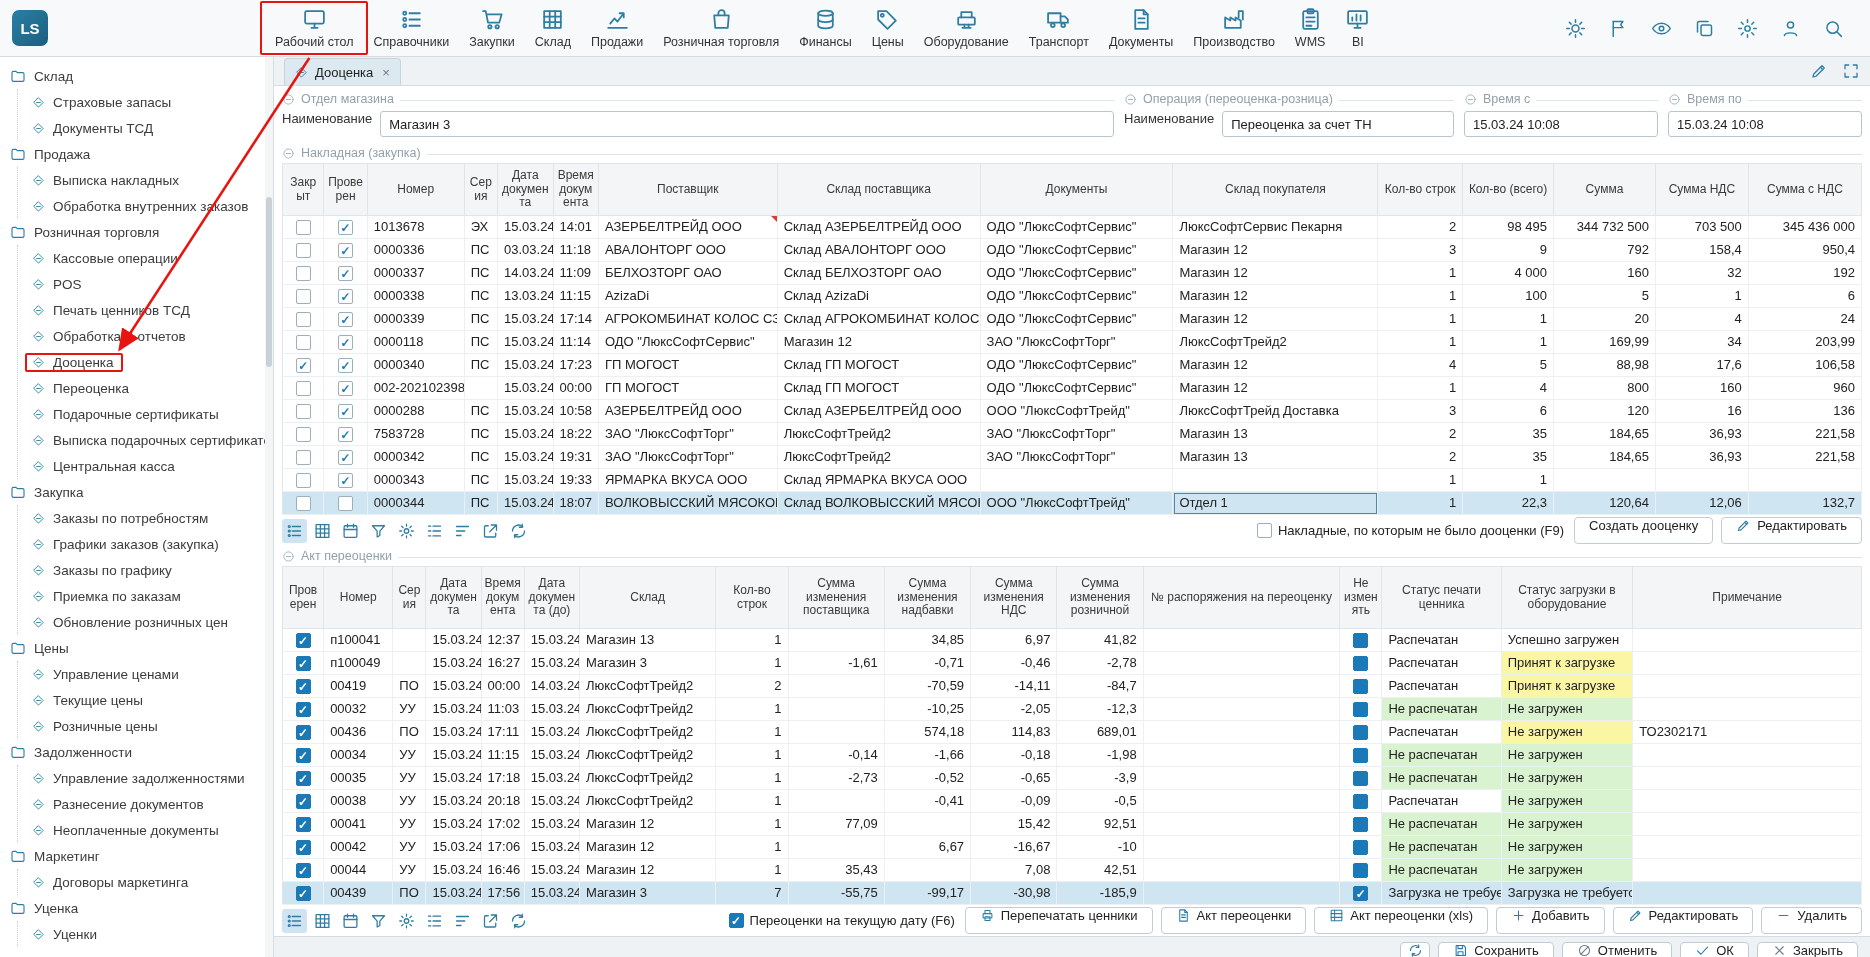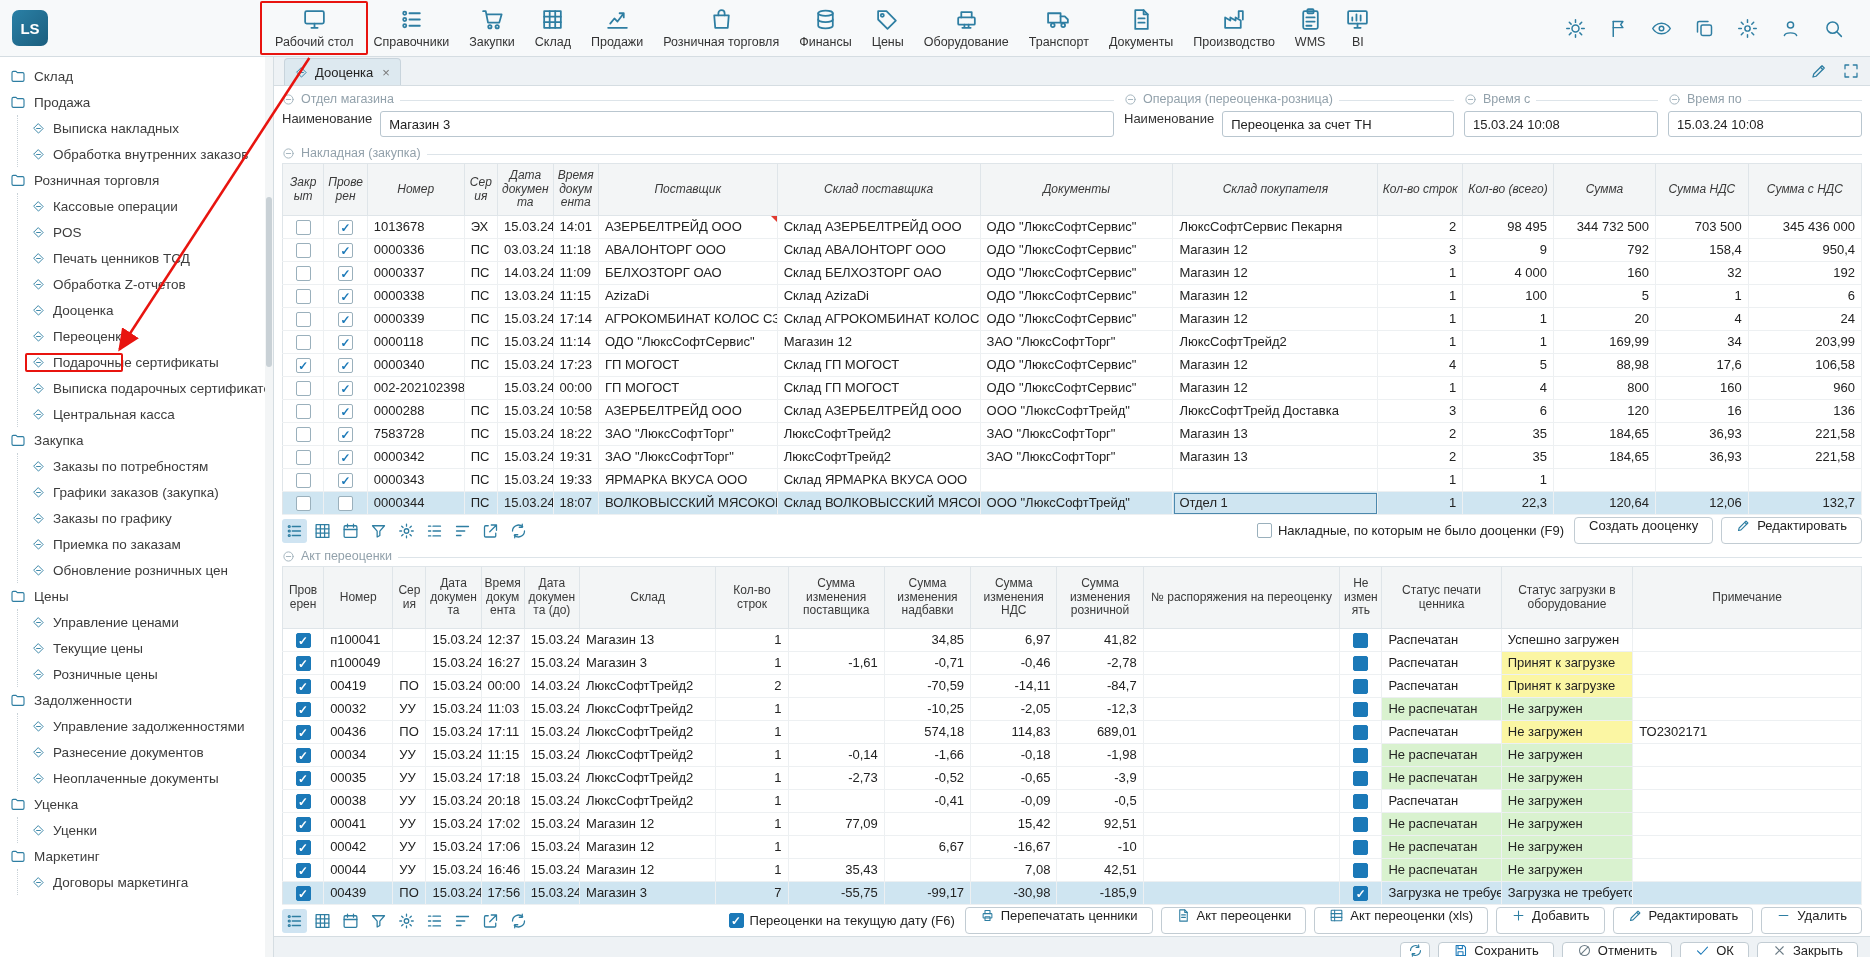--- a/index.html
+++ b/index.html
@@ -53,21 +53,21 @@
   .gb-line { flex:1; border-top:1px solid #dde4e9; margin-top:2px; }
   .gb-body { display:flex; align-items:flex-start; gap:8px; padding:2px 0 6px 0; }
   .f-label { font-size:13px; color:#333; white-space:nowrap; }
   .f-input { height:26px; border:1px solid #b9c6cf; border-radius:3px; padding:0 8px; font-size:13px; color:#222; flex:1; min-width:0; font-family:inherit; background:#fff; }
 
   .sec-head { flex:0 0 20px; }
 
   
   table.grid { border-collapse:collapse; table-layout:fixed; width:100%; border:1px solid #dfe5e9; flex:0 0 auto; }
   table.grid th { background:#f3f5f6; border:1px solid #dfe5e9; font-weight:400; font-size:12px; color:#3a3a3a; padding:2px 3px; line-height:1.15; vertical-align:middle; overflow:hidden; word-break:break-word; cursor:pointer; }
-  table.t1 th { height:52px;font-style:italic; }
+  table.t1 th { height:52px; }
   table.t2 th { height:62px; }
   table.grid td { border-right:1px solid #edf0f2; border-bottom:1px solid #edf0f2; font-size:13px; color:#222; padding:0 6px; height:22px; line-height:22px; white-space:nowrap; overflow:hidden; }
   td.c { text-align:center; padding:0; }
   td.r { text-align:right; }
   tr.selected td { background:#cfe5f1; }
   td.editing { outline:1.5px solid #4c88ad; outline-offset:-2px; background:#eaf3f9; }
   td.st-y { background:#fbf6a3; }
   td.st-g { background:#d9f2cf; }
   td.marker { position:relative; }
   td.marker::after { content:""; position:absolute; top:0; right:0; border-top:6px solid #e03a2f; border-left:6px solid transparent; }
@@ -287,20 +287,44 @@
       <div class="tree" id="tree">
           <div class="tree-group">
             <div class="tree-folder">
               <span class="tf-ic">
                 <svg class="s" viewBox="0 0 24 24">
                   <path d="M3 7a2 2 0 0 1 2-2h4l2 2h8a2 2 0 0 1 2 2v9a2 2 0 0 1-2 2H5a2 2 0 0 1-2-2z"></path>
                 </svg>
               </span>
               <span>Склад</span>
             </div>
+            <div class="leaves">
+              <div class="tree-leaf">
+                <span class="leaf-hit">
+                  <span class="lf-ic">
+                    <svg class="s" viewBox="0 0 24 24">
+                      <path d="M12 3.5L20.5 12 12 20.5 3.5 12z"></path>
+                      <path d="M8.5 12h7"></path>
+                    </svg>
+                  </span>
+                  <span>Страховые запасы</span>
+                </span>
+              </div>
+              <div class="tree-leaf">
+                <span class="leaf-hit">
+                  <span class="lf-ic">
+                    <svg class="s" viewBox="0 0 24 24">
+                      <path d="M12 3.5L20.5 12 12 20.5 3.5 12z"></path>
+                      <path d="M8.5 12h7"></path>
+                    </svg>
+                  </span>
+                  <span>Документы ТСД</span>
+                </span>
+              </div>
+            </div>
           </div>
           <div class="tree-group">
             <div class="tree-folder">
               <span class="tf-ic">
                 <svg class="s" viewBox="0 0 24 24">
                   <path d="M3 7a2 2 0 0 1 2-2h4l2 2h8a2 2 0 0 1 2 2v9a2 2 0 0 1-2 2H5a2 2 0 0 1-2-2z"></path>
                 </svg>
               </span>
               <span>Продажа</span>
             </div>
@@ -597,55 +621,55 @@
               </div>
             </div>
           </div>
           <div class="tree-group">
             <div class="tree-folder">
               <span class="tf-ic">
                 <svg class="s" viewBox="0 0 24 24">
                   <path d="M3 7a2 2 0 0 1 2-2h4l2 2h8a2 2 0 0 1 2 2v9a2 2 0 0 1-2 2H5a2 2 0 0 1-2-2z"></path>
                 </svg>
               </span>
-              <span>Уценка</span>
+              <span>Маркетинг</span>
             </div>
             <div class="leaves">
               <div class="tree-leaf">
                 <span class="leaf-hit">
                   <span class="lf-ic">
                     <svg class="s" viewBox="0 0 24 24">
                       <path d="M12 3.5L20.5 12 12 20.5 3.5 12z"></path>
                       <path d="M8.5 12h7"></path>
                     </svg>
                   </span>
-                  <span>Уценки</span>
+                  <span>Договоры маркетинга</span>
                 </span>
               </div>
             </div>
           </div>
           <div class="tree-group">
             <div class="tree-folder">
               <span class="tf-ic">
                 <svg class="s" viewBox="0 0 24 24">
                   <path d="M3 7a2 2 0 0 1 2-2h4l2 2h8a2 2 0 0 1 2 2v9a2 2 0 0 1-2 2H5a2 2 0 0 1-2-2z"></path>
                 </svg>
               </span>
-              <span>Маркетинг</span>
+              <span>Уценка</span>
             </div>
             <div class="leaves">
               <div class="tree-leaf">
                 <span class="leaf-hit">
                   <span class="lf-ic">
                     <svg class="s" viewBox="0 0 24 24">
                       <path d="M12 3.5L20.5 12 12 20.5 3.5 12z"></path>
                       <path d="M8.5 12h7"></path>
                     </svg>
                   </span>
-                  <span>Договоры маркетинга</span>
+                  <span>Уценки</span>
                 </span>
               </div>
             </div>
           </div>
         </div>
       <div class="sb-track">
           <div class="sb-thumb"></div>
         </div>
     </aside>
 

